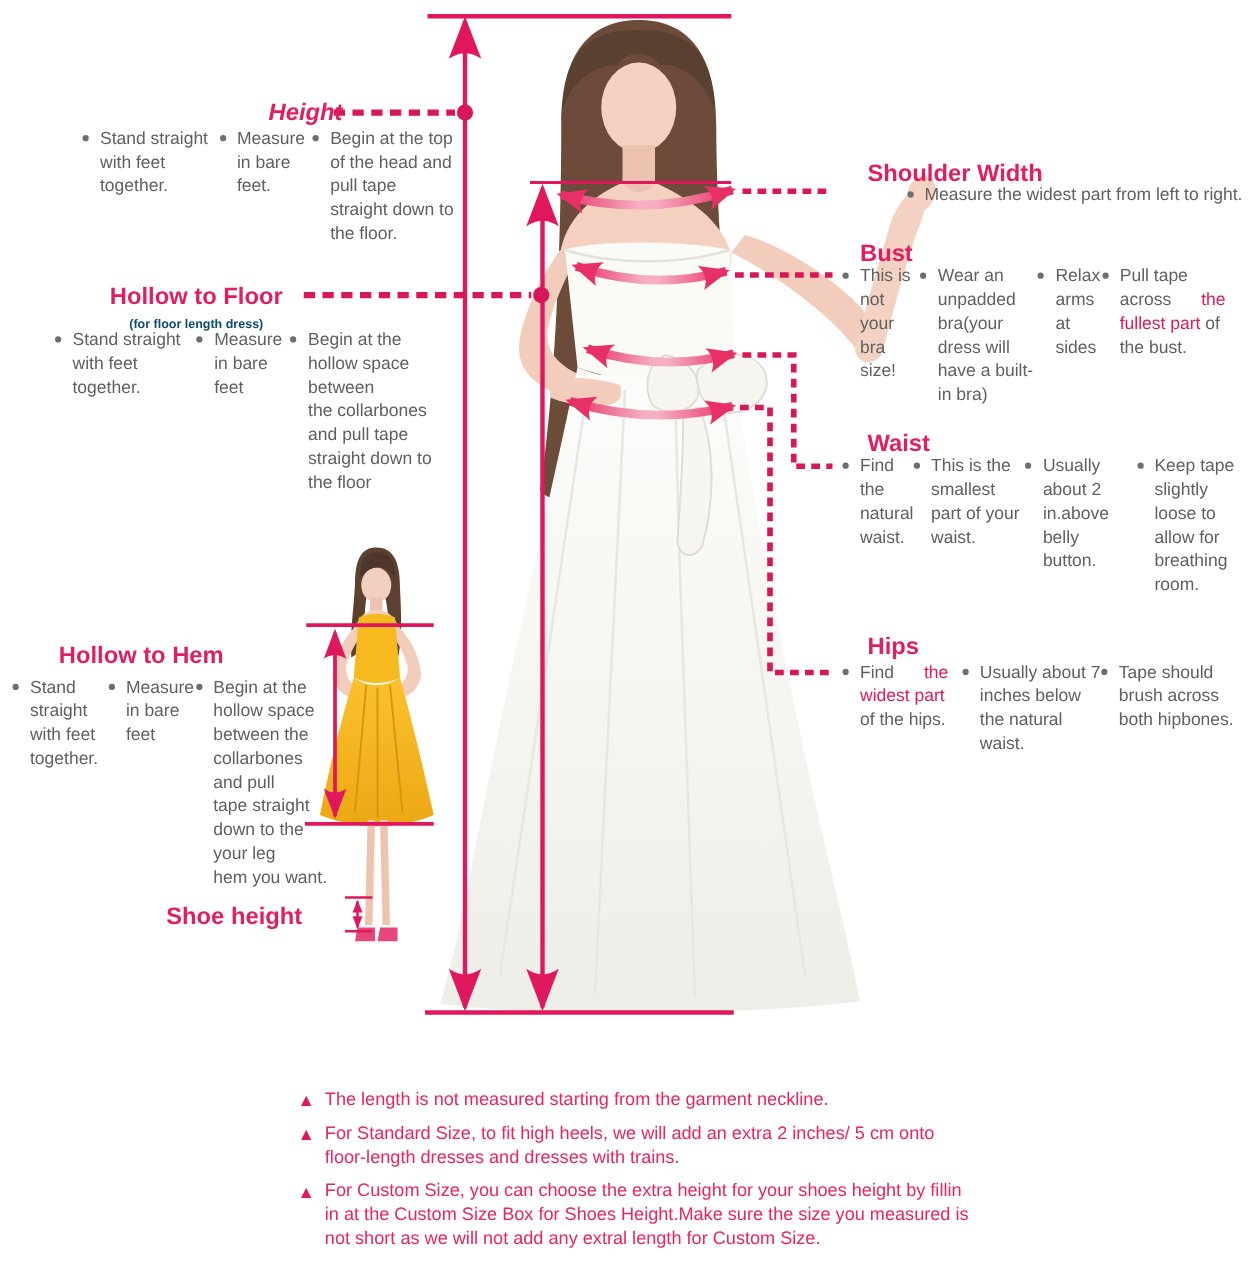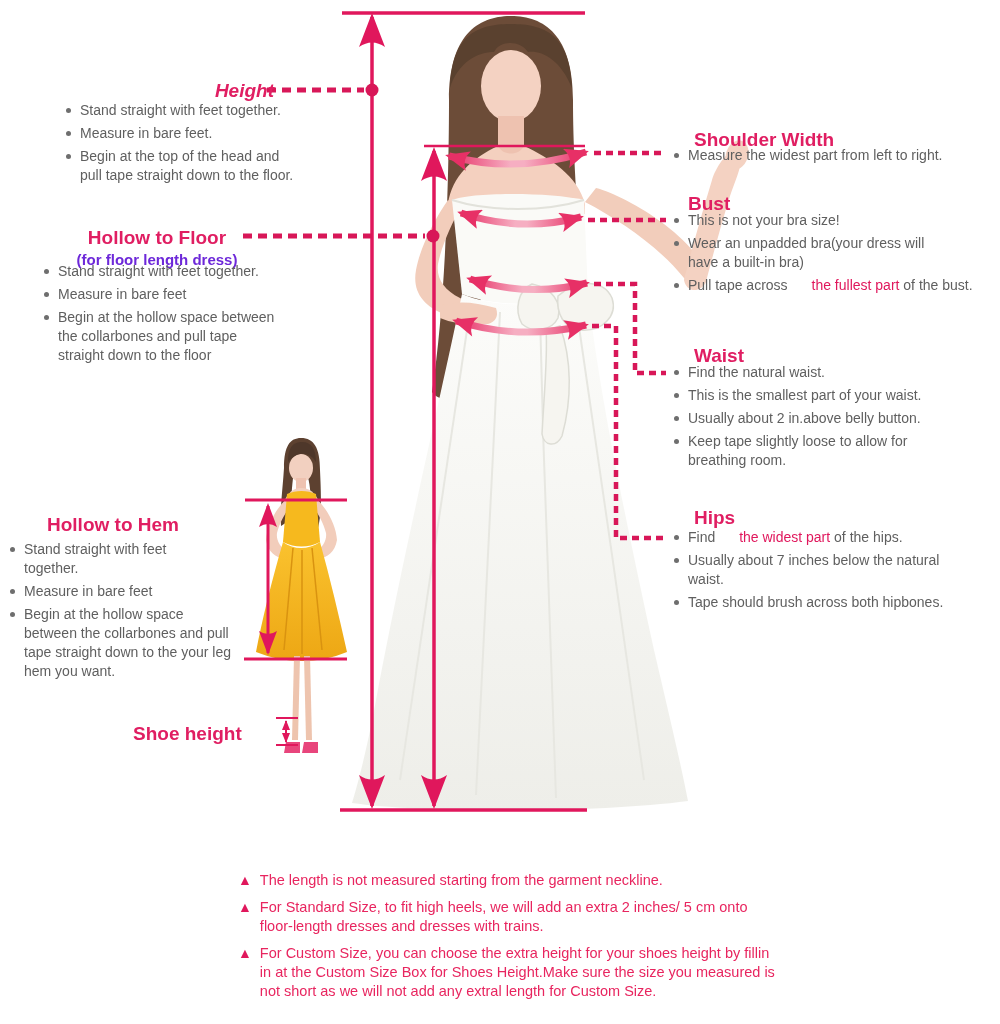--- a/index.html
+++ b/index.html
@@ -6,23 +6,23 @@
   .canvas{
     position:relative;width:1000px;height:1024px;background:#ffffff;overflow:hidden;
     font-family:"Liberation Sans",sans-serif;
   }
   .abs{position:absolute;}
   svg{position:absolute;top:0;left:0;}
   .sec-title{
     font-size:19px;font-weight:bold;color:#e01e62;line-height:26px;white-space:nowrap;
   }
   .sec-subtitle{
-    font-size:15px;font-weight:bold;color:#6d28d9;line-height:18px;white-space:nowrap;
+    font-size:10px;font-weight:bold;color:#0c4a6e;line-height:18px;white-space:nowrap;
   }
-  .bullets{display:flex;flex-direction:column;justify-content:flex-end;}
+  .bullets{display:flex;flex-direction:row;justify-content:flex-end;}
   .bullet{display:flex;align-items:flex-start;margin-bottom:4px;}
   .dot{flex:0 0 auto;width:5px;height:5px;border-radius:50%;background:#6e6e6e;margin-top:7px;margin-right:9px;}
   .bt{font-size:14px;color:#5f5f5f;line-height:19px;white-space:pre-line;}
   .hl{color:#e0175c;padding-left:20px;}
   .warning{display:flex;align-items:flex-start;width:610px;}
   .tri{flex:0 0 auto;color:#e0175c;font-size:14px;line-height:19px;margin-right:8px;}
   .wt{font-size:14.5px;color:#e8255f;line-height:19px;white-space:pre-line;}
   .ta-right{text-align:right;}
   .ta-center{text-align:center;}
 </style>
@@ -236,20 +236,24 @@
         <span class="dot"></span>
         <span class="bt">This is not your bra size!</span>
       </div>
     <div class="bullet">
         <span class="dot"></span>
         <span class="bt">Wear an unpadded bra(your dress will
 have a built-in bra)</span>
       </div>
     <div class="bullet">
         <span class="dot"></span>
+        <span class="bt">Relax arms at sides</span>
+      </div>
+    <div class="bullet">
+        <span class="dot"></span>
         <span class="bt"><span>Pull tape across </span><span class="hl">the fullest part</span><span> of the bust.</span></span>
       </div>
   </div>
 
   <div class="abs sec-title" style="left:694px;top:343px;">Waist</div>
   <div class="abs bullets" style="left:674px;top:363px;width:320px;">
     <div class="bullet">
         <span class="dot"></span>
         <span class="bt">Find the natural waist.</span>
       </div>

